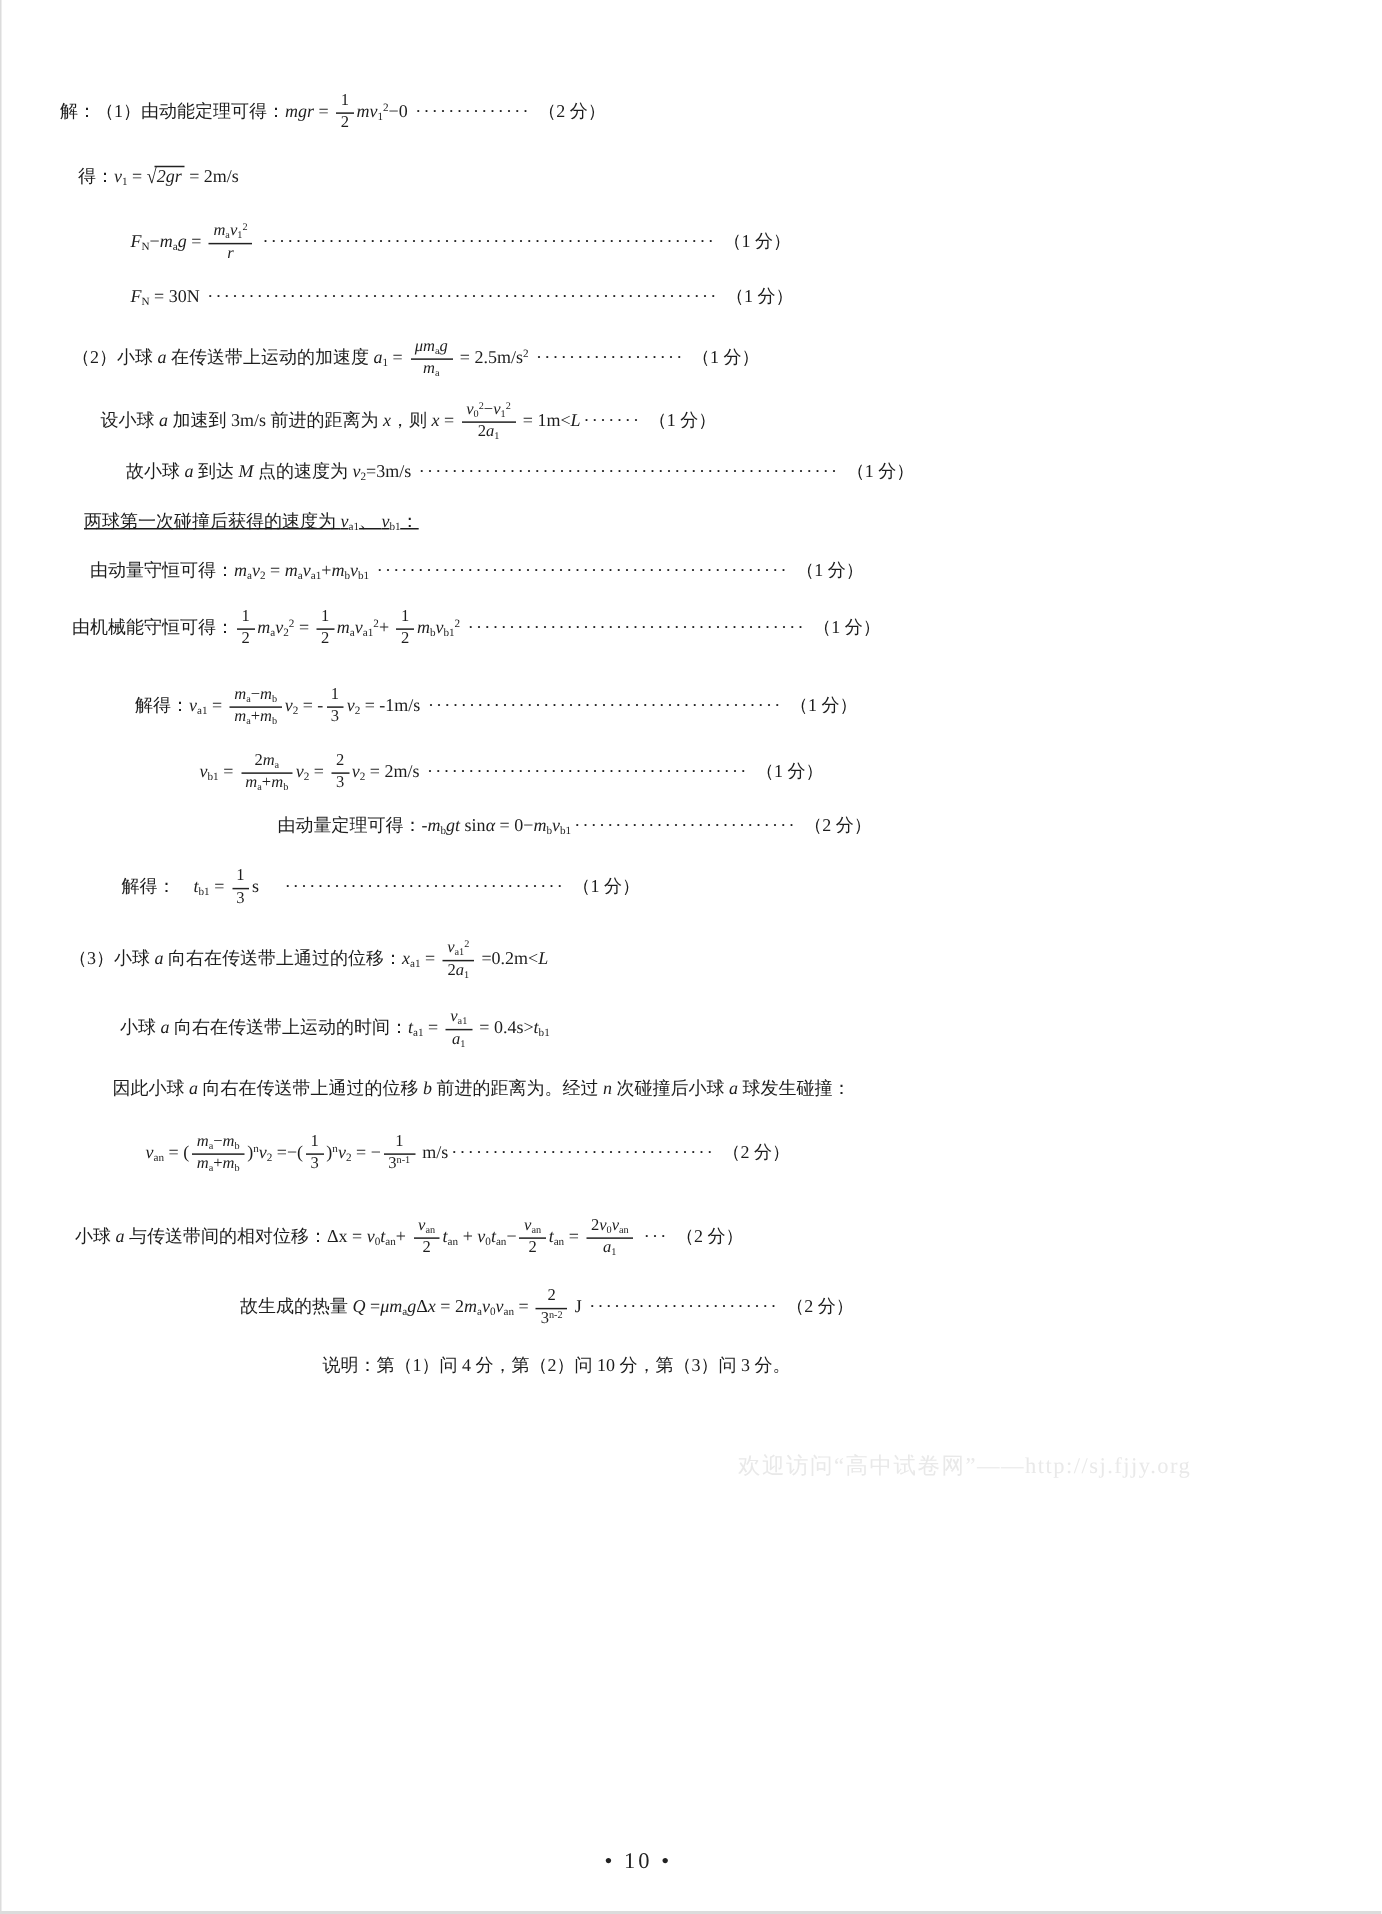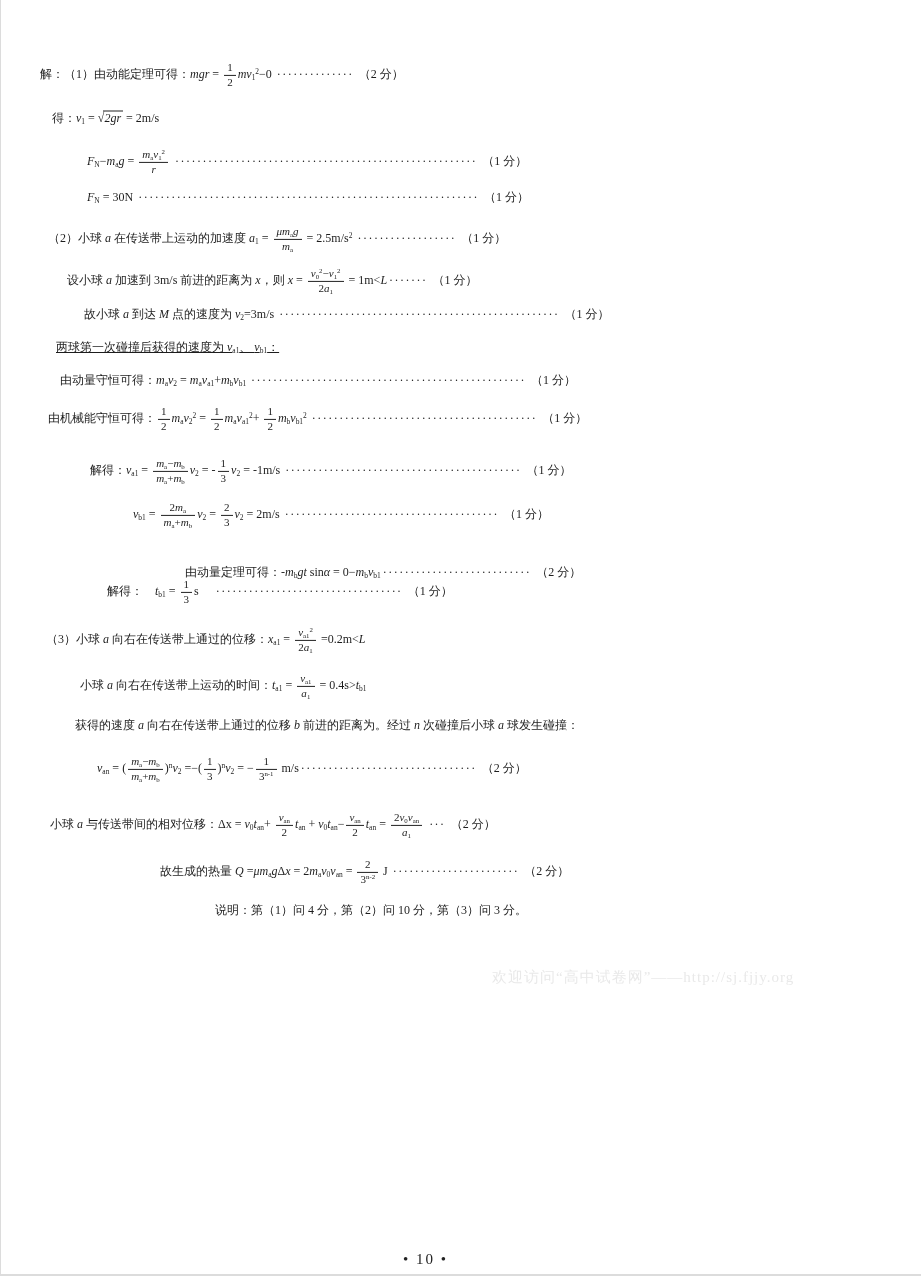--- a/index.html
+++ b/index.html
@@ -44,27 +44,27 @@
       <div class="line" style="left: 87px; top: 162px;"><span class="it">F</span><sub class="sb">N</sub><span>−</span><span class="it">m</span><sub class="sb">a</sub><span class="it">g</span><span> = </span><span class="frac"><span class="fn"><span class="it">m</span><sub class="sb">a</sub><span class="it">v</span><sub class="sb">1</sub><sup class="sp">2</sup></span><span class="fd"><span class="it">r</span></span></span><span> </span><span class="dots">·······················································</span><span> （1 分）</span></div>
       <div class="line" style="left: 87px; top: 197px;"><span class="it">F</span><sub class="sb">N</sub><span> = 30N </span><span class="dots">······························································</span><span> （1 分）</span></div>
       <div class="line" style="left: 48px; top: 239px;"><span>（2）小球 </span><span class="it">a</span><span> 在传送带上运动的加速度 </span><span class="it">a</span><sub class="sb">1</sub><span> = </span><span class="frac"><span class="fn"><span class="it">μm</span><sub class="sb">a</sub><span class="it">g</span></span><span class="fd"><span class="it">m</span><sub class="sb">a</sub></span></span><span> = 2.5m/s</span><sup class="sp">2</sup><span> </span><span class="dots">··················</span><span> （1 分）</span></div>
       <div class="line" style="left: 67px; top: 281px;"><span>设小球 </span><span class="it">a</span><span> 加速到 3m/s 前进的距离为 </span><span class="it">x</span><span>，则 </span><span class="it">x</span><span> = </span><span class="frac"><span class="fn"><span class="it">v</span><sub class="sb">0</sub><sup class="sp">2</sup><span>−</span><span class="it">v</span><sub class="sb">1</sub><sup class="sp">2</sup></span><span class="fd"><span>2</span><span class="it">a</span><sub class="sb">1</sub></span></span><span> = 1m&lt;</span><span class="it">L</span><span class="dots">·······</span><span> （1 分）</span></div>
       <div class="line" style="left: 56px; top: 314px; margin-left: 28px;"><span>故小球 </span><span class="it">a</span><span> 到达 </span><span class="it">M</span><span> 点的速度为 </span><span class="it">v</span><sub class="sb">2</sub><span>=3m/s </span><span class="dots">···················································</span><span> （1 分）</span></div>
       <div class="line" style="left: 56px; top: 347px; text-decoration: underline;"><span>两球第一次碰撞后获得的速度为 </span><span class="it">v</span><sub class="sb">a1</sub><span>、 </span><span class="it">v</span><sub class="sb">b1</sub><span>：</span></div>
       <div class="line" style="left: 60px; top: 380px;"><span>由动量守恒可得：</span><span class="it">m</span><sub class="sb">a</sub><span class="it">v</span><sub class="sb">2</sub><span> = </span><span class="it">m</span><sub class="sb">a</sub><span class="it">v</span><sub class="sb">a1</sub><span>+</span><span class="it">m</span><sub class="sb">b</sub><span class="it">v</span><sub class="sb">b1</sub><span> </span><span class="dots">··················································</span><span> （1 分）</span></div>
       <div class="line" style="left: 48px; top: 419px;"><span>由机械能守恒可得：</span><span class="frac"><span class="fn"><span>1</span></span><span class="fd"><span>2</span></span></span><span class="it">m</span><sub class="sb">a</sub><span class="it">v</span><sub class="sb">2</sub><sup class="sp">2</sup><span> = </span><span class="frac"><span class="fn"><span>1</span></span><span class="fd"><span>2</span></span></span><span class="it">m</span><sub class="sb">a</sub><span class="it">v</span><sub class="sb">a1</sub><sup class="sp">2</sup><span>+ </span><span class="frac"><span class="fn"><span>1</span></span><span class="fd"><span>2</span></span></span><span class="it">m</span><sub class="sb">b</sub><span class="it">v</span><sub class="sb">b1</sub><sup class="sp">2</sup><span> </span><span class="dots">·········································</span><span> （1 分）</span></div>
       <div class="line" style="left: 90px; top: 471px;"><span>解得：</span><span class="it">v</span><sub class="sb">a1</sub><span> = </span><span class="frac"><span class="fn"><span class="it">m</span><sub class="sb">a</sub><span>−</span><span class="it">m</span><sub class="sb">b</sub></span><span class="fd"><span class="it">m</span><sub class="sb">a</sub><span>+</span><span class="it">m</span><sub class="sb">b</sub></span></span><span class="it">v</span><sub class="sb">2</sub><span> = -</span><span class="frac"><span class="fn"><span>1</span></span><span class="fd"><span>3</span></span></span><span class="it">v</span><sub class="sb">2</sub><span> = -1m/s </span><span class="dots">···········································</span><span> （1 分）</span></div>
       <div class="line" style="left: 133px; top: 515px;"><span class="it">v</span><sub class="sb">b1</sub><span> = </span><span class="frac"><span class="fn"><span>2</span><span class="it">m</span><sub class="sb">a</sub></span><span class="fd"><span class="it">m</span><sub class="sb">a</sub><span>+</span><span class="it">m</span><sub class="sb">b</sub></span></span><span class="it">v</span><sub class="sb">2</sub><span> = </span><span class="frac"><span class="fn"><span>2</span></span><span class="fd"><span>3</span></span></span><span class="it">v</span><sub class="sb">2</sub><span> = 2m/s </span><span class="dots">·······································</span><span> （1 分）</span></div>
-      <div class="line" style="left: 185px; top: 572px;"><span>由动量定理可得：-</span><span class="it">m</span><sub class="sb">b</sub><span class="it">gt</span><span> sin</span><span class="it">α</span><span> = 0−</span><span class="it">m</span><sub class="sb">b</sub><span class="it">v</span><sub class="sb">b1</sub><span class="dots">···························</span><span> （2 分）</span></div>
-      <div class="line" style="left: 107px; top: 592px;"><span>解得：　</span><span class="it">t</span><sub class="sb">b1</sub><span> = </span><span class="frac"><span class="fn"><span>1</span></span><span class="fd"><span>3</span></span></span><span>s　 </span><span class="dots">··································</span><span> （1 分）</span></div>
+      <div class="line" style="left: 185px; top: 550px;"><span>由动量定理可得：-</span><span class="it">m</span><sub class="sb">b</sub><span class="it">gt</span><span> sin</span><span class="it">α</span><span> = 0−</span><span class="it">m</span><sub class="sb">b</sub><span class="it">v</span><sub class="sb">b1</sub><span class="dots">···························</span><span> （2 分）</span></div>
+      <div class="line" style="left: 81px; top: 592px;"><span>解得：　</span><span class="it">t</span><sub class="sb">b1</sub><span> = </span><span class="frac"><span class="fn"><span>1</span></span><span class="fd"><span>3</span></span></span><span>s　 </span><span class="dots">··································</span><span> （1 分）</span></div>
       <div class="line" style="left: 46px; top: 640px;"><span>（3）小球 </span><span class="it">a</span><span> 向右在传送带上通过的位移：</span><span class="it">x</span><sub class="sb">a1</sub><span> = </span><span class="frac"><span class="fn"><span class="it">v</span><sub class="sb">a1</sub><sup class="sp">2</sup></span><span class="fd"><span>2</span><span class="it">a</span><sub class="sb">1</sub></span></span><span> =0.2m&lt;</span><span class="it">L</span></div>
       <div class="line" style="left: 80px; top: 686px;"><span>小球 </span><span class="it">a</span><span> 向右在传送带上运动的时间：</span><span class="it">t</span><sub class="sb">a1</sub><span> = </span><span class="frac"><span class="fn"><span class="it">v</span><sub class="sb">a1</sub></span><span class="fd"><span class="it">a</span><sub class="sb">1</sub></span></span><span> = 0.4s&gt;</span><span class="it">t</span><sub class="sb">b1</sub></div>
-      <div class="line" style="left: 75px; top: 725px;"><span>获得的速度 </span><span class="it">a</span><span> 向右在传送带上通过的位移 </span><span class="it">b</span><span> 前进的距离为。经过 </span><span class="it">n</span><span> 次碰撞后小球 </span><span class="it">a</span><span> 球发生碰撞：</span></div>
+      <div class="line" style="left: 75px; top: 725px;"><span>因此小球 </span><span class="it">a</span><span> 向右在传送带上通过的位移 </span><span class="it">b</span><span> 前进的距离为。经过 </span><span class="it">n</span><span> 次碰撞后小球 </span><span class="it">a</span><span> 球发生碰撞：</span></div>
       <div class="line" style="left: 97px; top: 769px;"><span class="it">v</span><sub class="sb">an</sub><span> = (</span><span class="frac"><span class="fn"><span class="it">m</span><sub class="sb">a</sub><span>−</span><span class="it">m</span><sub class="sb">b</sub></span><span class="fd"><span class="it">m</span><sub class="sb">a</sub><span>+</span><span class="it">m</span><sub class="sb">b</sub></span></span><span>)</span><sup class="sp">n</sup><span class="it">v</span><sub class="sb">2</sub><span> =−(</span><span class="frac"><span class="fn"><span>1</span></span><span class="fd"><span>3</span></span></span><span>)</span><sup class="sp">n</sup><span class="it">v</span><sub class="sb">2</sub><span> = −</span><span class="frac"><span class="fn"><span>1</span></span><span class="fd"><span>3</span><sup class="sp">n-1</sup></span></span><span> m/s</span><span class="dots">································</span><span> （2 分）</span></div>
       <div class="line" style="left: 50px; top: 825px;"><span>小球 </span><span class="it">a</span><span> 与传送带间的相对位移：Δx = </span><span class="it">v</span><sub class="sb">0</sub><span class="it">t</span><sub class="sb">an</sub><span>+ </span><span class="frac"><span class="fn"><span class="it">v</span><sub class="sb">an</sub></span><span class="fd"><span>2</span></span></span><span class="it">t</span><sub class="sb">an</sub><span> + </span><span class="it">v</span><sub class="sb">0</sub><span class="it">t</span><sub class="sb">an</sub><span>−</span><span class="frac"><span class="fn"><span class="it">v</span><sub class="sb">an</sub></span><span class="fd"><span>2</span></span></span><span class="it">t</span><sub class="sb">an</sub><span> = </span><span class="frac"><span class="fn"><span>2</span><span class="it">v</span><sub class="sb">0</sub><span class="it">v</span><sub class="sb">an</sub></span><span class="fd"><span class="it">a</span><sub class="sb">1</sub></span></span><span> </span><span class="dots">···</span><span> （2 分）</span></div>
       <div class="line" style="left: 160px; top: 872px;"><span>故生成的热量 </span><span class="it">Q</span><span> =</span><span class="it">μm</span><sub class="sb">a</sub><span class="it">g</span><span>Δ</span><span class="it">x</span><span> = 2</span><span class="it">m</span><sub class="sb">a</sub><span class="it">v</span><sub class="sb">0</sub><span class="it">v</span><sub class="sb">an</sub><span> = </span><span class="frac"><span class="fn"><span>2</span></span><span class="fd"><span>3</span><sup class="sp">n-2</sup></span></span><span> J </span><span class="dots">·······················</span><span> （2 分）</span></div>
       <div class="line" style="left: 215px; top: 910px;"><span>说明：第（1）问 4 分，第（2）问 10 分，第（3）问 3 分。</span></div>
     </div>
   <div class="watermark" style="left: 492px; top: 968px;">欢迎访问“高中试卷网”——http://sj.fjjy.org</div>
-  <div class="pageno" style="left: 403px; top: 1233px; margin-top: 18px;">• 10 •</div>
+  <div class="pageno" style="left: 403px; top: 1233px;">• 10 •</div>
   <div class="edge-left"></div>
   <div class="edge-bottom"></div>
 </div>
 
 </body></html>

